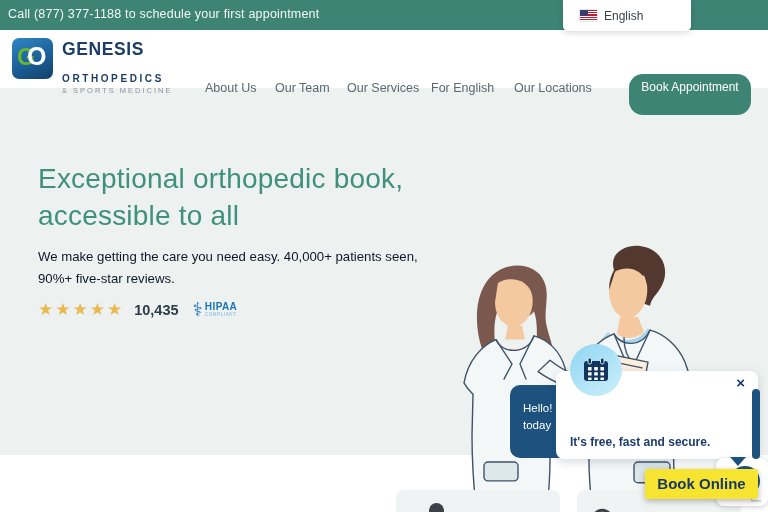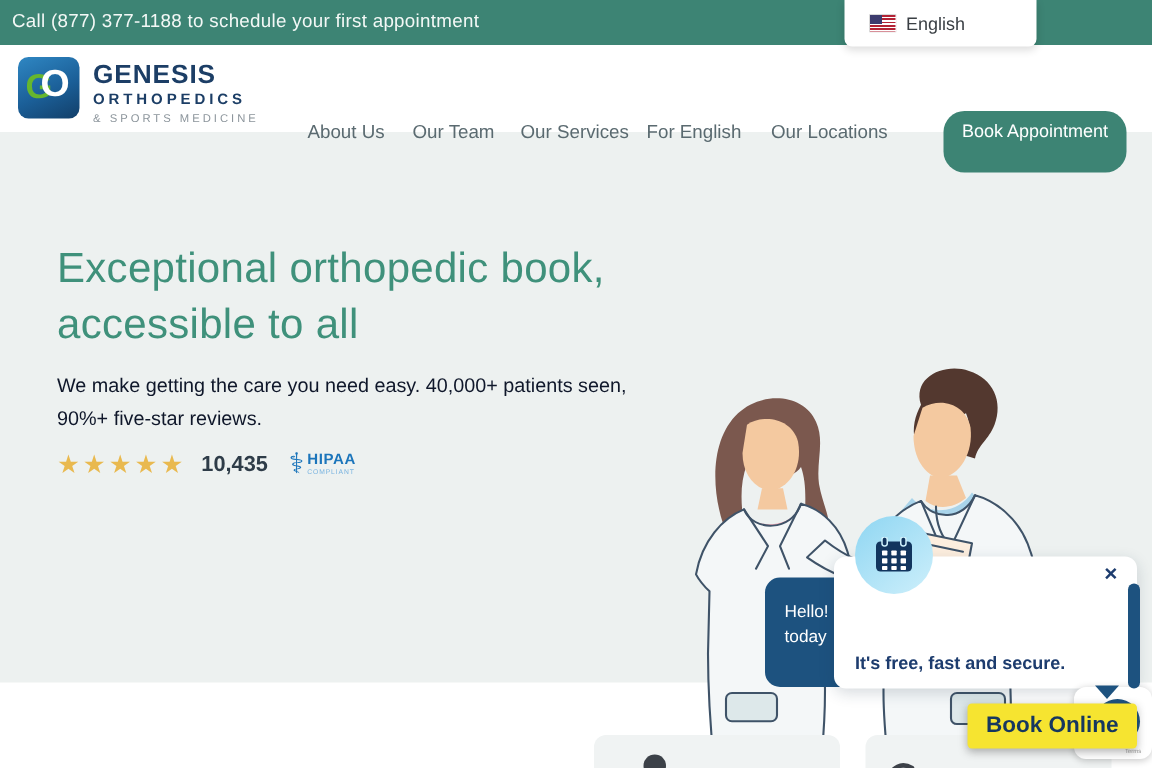--- a/index.html
+++ b/index.html
@@ -22,21 +22,21 @@
   .lang-label { font-size:12px; color:#3a3f44; }
 
   
   .header { position:absolute; left:0; top:30px; width:768px; height:58px; background:#fff; z-index:6; }
   .logo-mark { position:absolute; left:12px; top:8px; width:41px; height:41px; border-radius:7px;
                background:linear-gradient(155deg,#2f87c3 0%,#1b5f98 55%,#123f69 100%); }
   .logo-mark .g { position:absolute; left:5px; top:6px; font-size:23px; font-weight:800; color:#66b62e; }
   .logo-mark .o { position:absolute; left:15px; top:4px; font-size:25px; font-weight:800; color:#ffffff; }
   .logo-text { position:absolute; left:62px; top:9px; }
   .logo-line1 { font-size:17.5px; font-weight:800; color:#1c3e66; letter-spacing:.6px; }
-  .logo-line2 { font-size:10px; font-weight:700; color:#1c3e66; letter-spacing:2.6px; margin-top:1px; }
+  .logo-line2 { font-size:10px; font-weight:700; color:#1c3e66; letter-spacing:2.6px; margin-top:13px; }
   .logo-line3 { font-size:7.5px; color:#8b949b; letter-spacing:2px; margin-top:2px; }
   .nav-link { position:absolute; top:51px; font-size:12.5px; color:#5a6a70; cursor:pointer; white-space:nowrap; }
   .nav-about { left:205px; } .nav-team { left:275px; } .nav-services { left:347px; }
   .nav-patients { left:431px; } .nav-locations { left:514px; }
   .header-cta { position:absolute; left:629px; top:44px; width:122px; height:41px; border-radius:14px;
                 background:#3d8474; color:#fff; font-size:12px; text-align:center; line-height:27px; cursor:pointer; }
 
   
   .hero { position:absolute; left:0; top:88px; width:768px; height:367px; background:#edf1f0; }
   .hero-heading { position:absolute; left:38px; top:72px; font-size:28px; line-height:37px;

